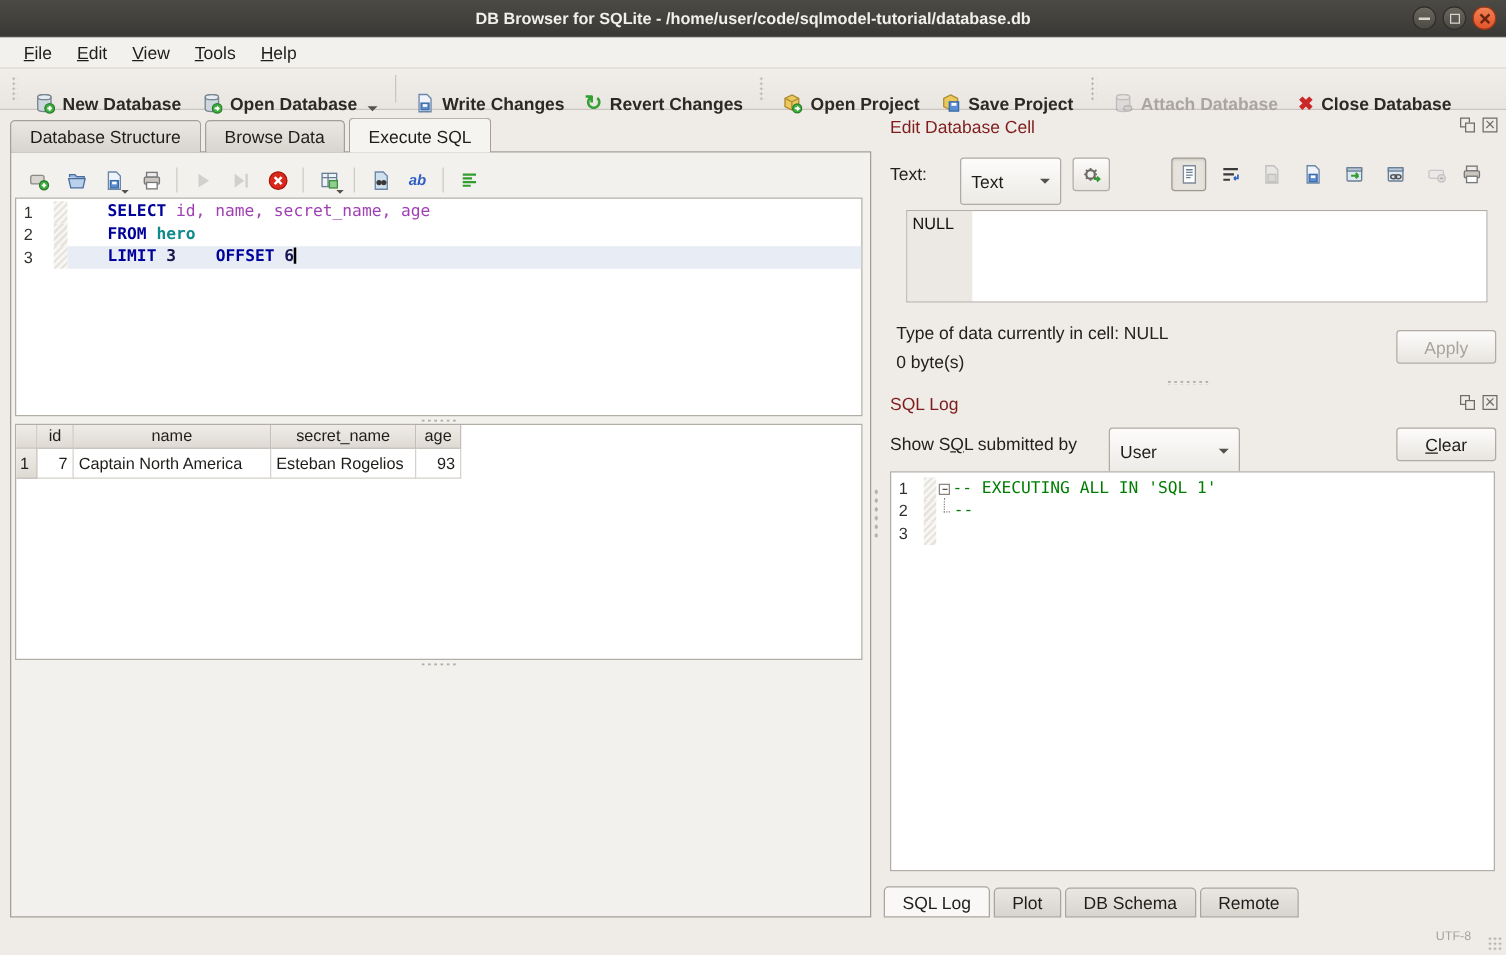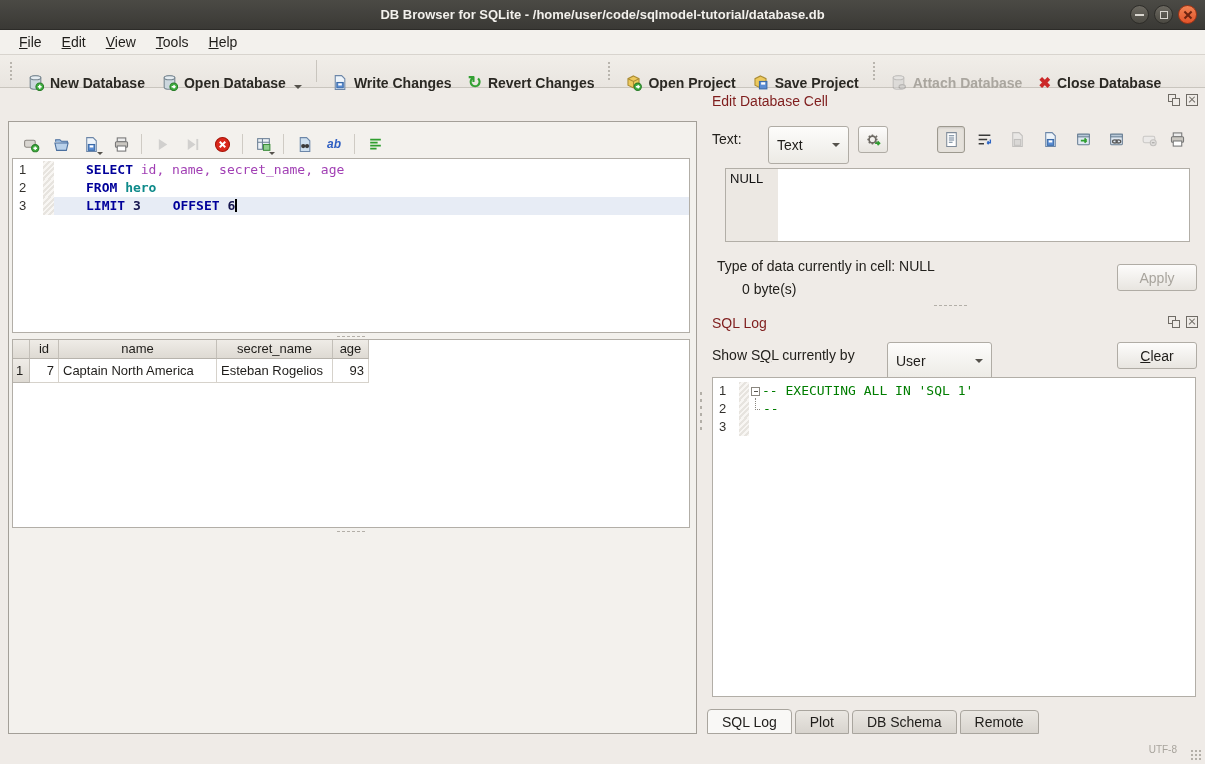--- a/index.html
+++ b/index.html
@@ -278,20 +278,25 @@
       </span>
       <span>Attach Database</span>
     </div>
 
     <div class="tb-btn">
       <span class="glyph-red">✖</span>
       <span>Close Database</span>
     </div>
   </div>
 
+  <div class="main-tabs">
+    <div class="mtab">Database Structure</div>
+    <div class="mtab">Browse Data</div>
+    <div class="mtab active">Execute SQL</div>
+  </div>
 
   <div class="page">
 
     <div class="sql-toolbar">
       <div class="sbtn">
         <svg class="ico" viewBox="0 0 16 16">
             <rect x="1.5" y="4" width="10" height="6.5" rx="1.5" fill="#d9d6d1" stroke="#8d8983"></rect>
             <circle cx="11.5" cy="11.5" r="3.4" fill="#3fae3f" stroke="#2a7d2a"></circle>
             <path d="M11.5 9.8v3.4M9.8 11.5h3.4" stroke="#fff" stroke-width="1.3"></path>
           </svg>
@@ -493,38 +498,38 @@
           <rect x="4" y="9.4" width="8" height="4.8" fill="#fff" stroke="#777"></rect>
         </svg>
     </div>
 
     <div class="cellbox">
       <div class="cell-gut">NULL</div>
       <div style="flex:1; background:#fff;"></div>
     </div>
 
     <div class="info" style="left:12px; top:170px;">Type of data currently in cell: NULL</div>
-    <div class="info" style="left:12px; top:193px;margin-left:25px;">0 byte(s)</div>
+    <div class="info" style="left:12px; top:193px;">0 byte(s)</div>
     <div class="btn disabled" style="left:412px; top:176px; width:80px;">Apply</div>
 
     <div class="dock-hsplit"></div>
 
     <div class="dock-title" style="left:7px; top:227px;">SQL Log</div>
     <div class="dock-btns" style="right:7px; top:228px;">
       <div class="dk">
           <div class="sq2"></div>
           <div class="sq1"></div>
         </div>
       <div class="dk closeic">
           <div class="x1"></div>
           <div class="x2"></div>
         </div>
     </div>
 
-    <div class="lbl" style="position:absolute; left:7px; top:259px;"><span>Show S</span><span class="u">Q</span><span>L currently by</span></div>
+    <div class="lbl" style="position:absolute; left:7px; top:259px;"><span>Show S</span><span class="u">Q</span><span>L submitted by</span></div>
     <div class="combo" style="left:182px; top:254px; width:105px;">
       <span>User</span>
       <span class="caret"></span>
     </div>
     <div class="btn" style="left:412px; top:254px; width:80px;">
         <span class="u">C</span>
         <span>lear</span>
       </div>
 
     <div class="logbox">

